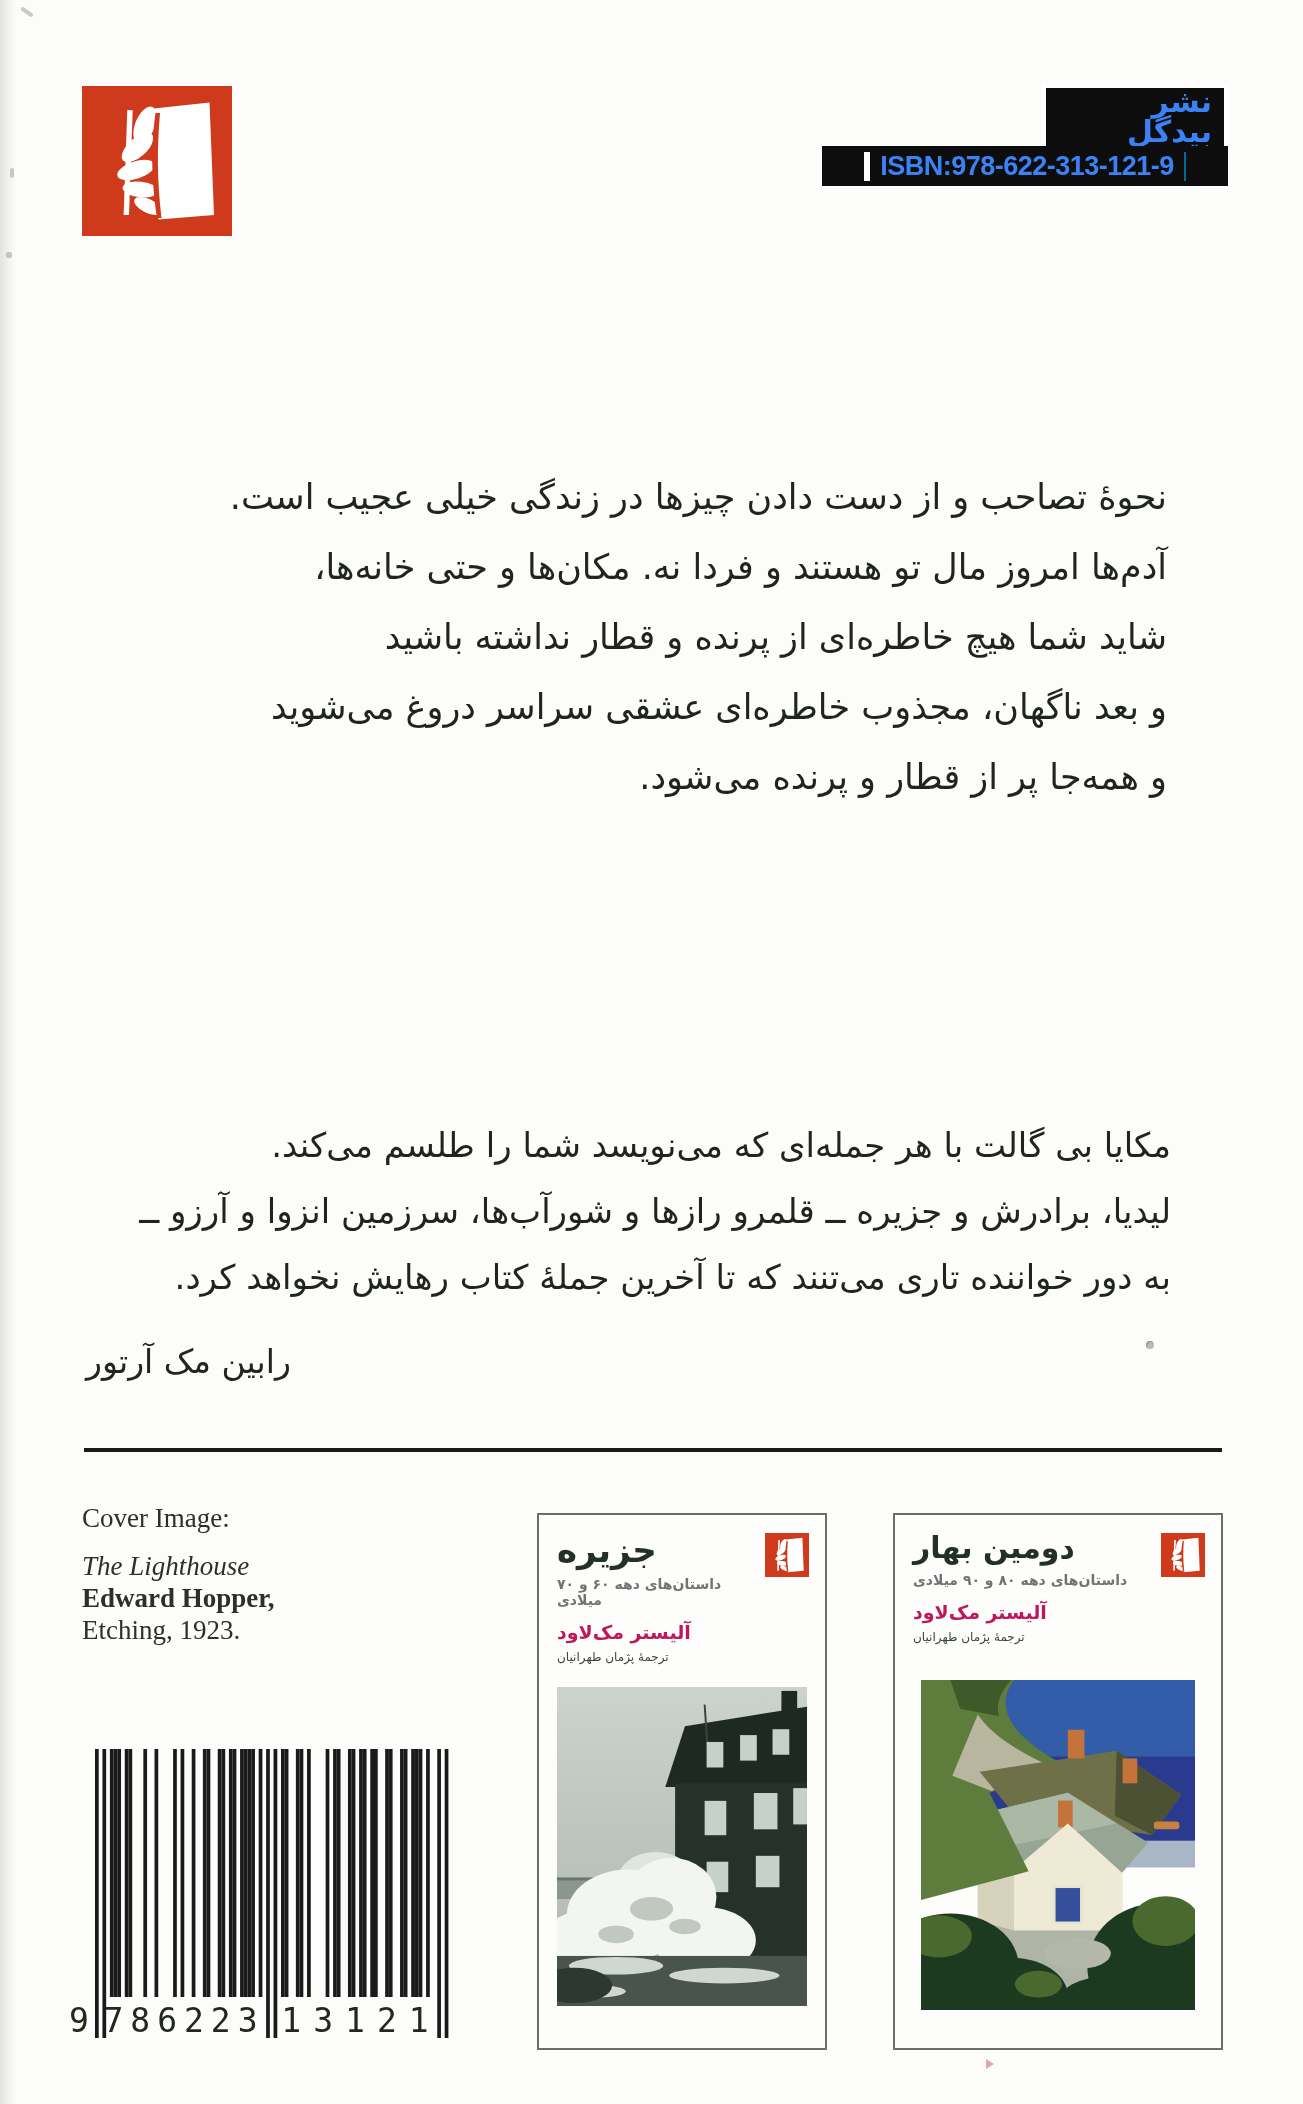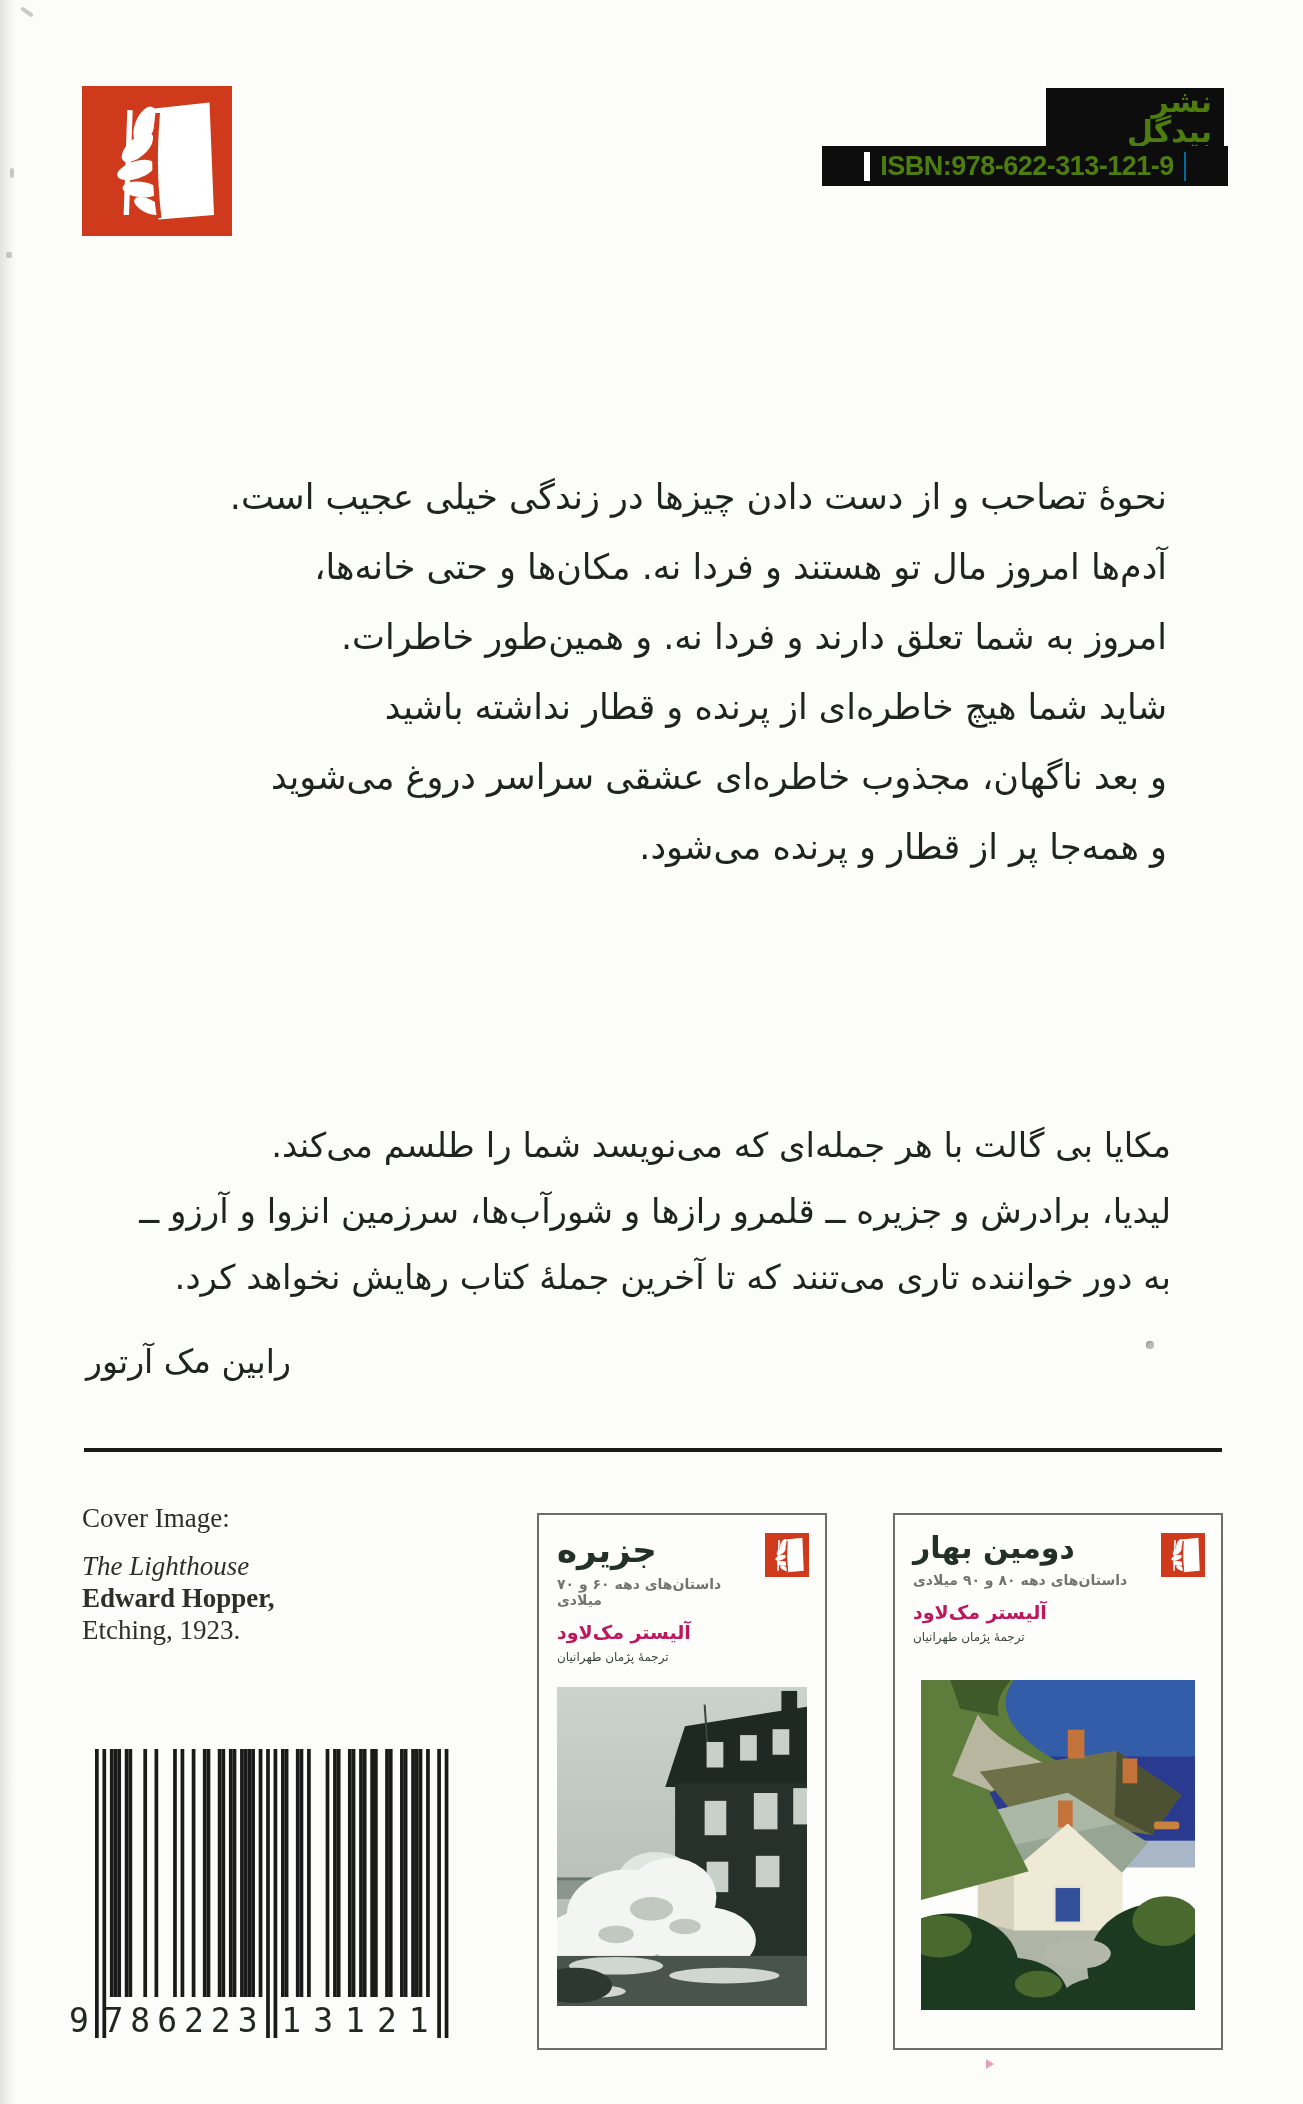--- a/index.html
+++ b/index.html
@@ -8,21 +8,21 @@
     background:#fcfcfa;overflow:hidden;
     font-family:"DejaVu Sans",sans-serif;color:#20251f;
   }
   
   .scan-strip{position:absolute;left:0;top:0;width:16px;height:100%;
     background:linear-gradient(90deg,#e3e3e0,#f6f6f4 70%,rgba(255,255,255,0));}
   .speck{position:absolute;background:#9aa099;opacity:.55;border-radius:2px;}
 
   
   .logo{position:absolute;left:82px;top:85px;width:150px;height:152px;}
-  .infobox{position:absolute;background:#0d0d0d;color:#4d7c0f;display:flex;align-items:center;justify-content:center;}
+  .infobox{position:absolute;background:#0d0d0d;color:#3b82f6;display:flex;align-items:center;justify-content:center;}
   .box-publisher{left:1042px;top:88px;width:186px;height:58px;}
   .box-isbn{left:822px;top:146px;width:406px;height:40px;}
   .box-price{left:976px;top:186px;width:252px;height:50px;}
   .box-inner{display:inline-block;line-height:1;}
   .box-publisher .box-inner{
     direction:rtl;font-weight:700;font-size:30px;padding:2px 12px;
     border-left:4px solid #fff;border-right:4px solid #fff;}
   .box-isbn .box-inner{
     direction:ltr;font-weight:700;font-size:27px;letter-spacing:-.5px;padding:1px 10px;
     border-left:6px solid #fff;border-right:2px solid #0369a1;font-family:"Liberation Sans","DejaVu Sans",sans-serif;}
@@ -116,21 +116,20 @@
   <div class="infobox box-publisher">
     <span class="box-inner">نشر بیدگل</span>
   </div>
   <div class="infobox box-isbn">
     <span class="box-inner">ISBN:978-622-313-121-9</span>
   </div>
 
   <div class="blurb">
     <div>نحوهٔ تصاحب و از دست دادن چیزها در زندگی خیلی عجیب است.</div>
     <div>آدم‌ها امروز مال تو هستند و فردا نه. مکان‌ها و حتی خانه‌ها،</div>
-    <div>امروز به شما تعلق دارند و فردا نه. و همین‌طور خاطرات.</div>
     <div>شاید شما هیچ خاطره‌ای از پرنده و قطار نداشته باشید</div>
     <div>و بعد ناگهان، مجذوب خاطره‌ای عشقی سراسر دروغ می‌شوید</div>
     <div>و همه‌جا پر از قطار و پرنده می‌شود.</div>
   </div>
 
   <div class="review">
     <div>مکایا بی گالت با هر جمله‌ای که می‌نویسد شما را طلسم می‌کند.</div>
     <div>لیدیا، برادرش و جزیره ــ قلمرو رازها و شورآب‌ها، سرزمین انزوا و آرزو ــ</div>
     <div>به دور خواننده تاری می‌تنند که تا آخرین جملهٔ کتاب رهایش نخواهد کرد.</div>
   </div>

